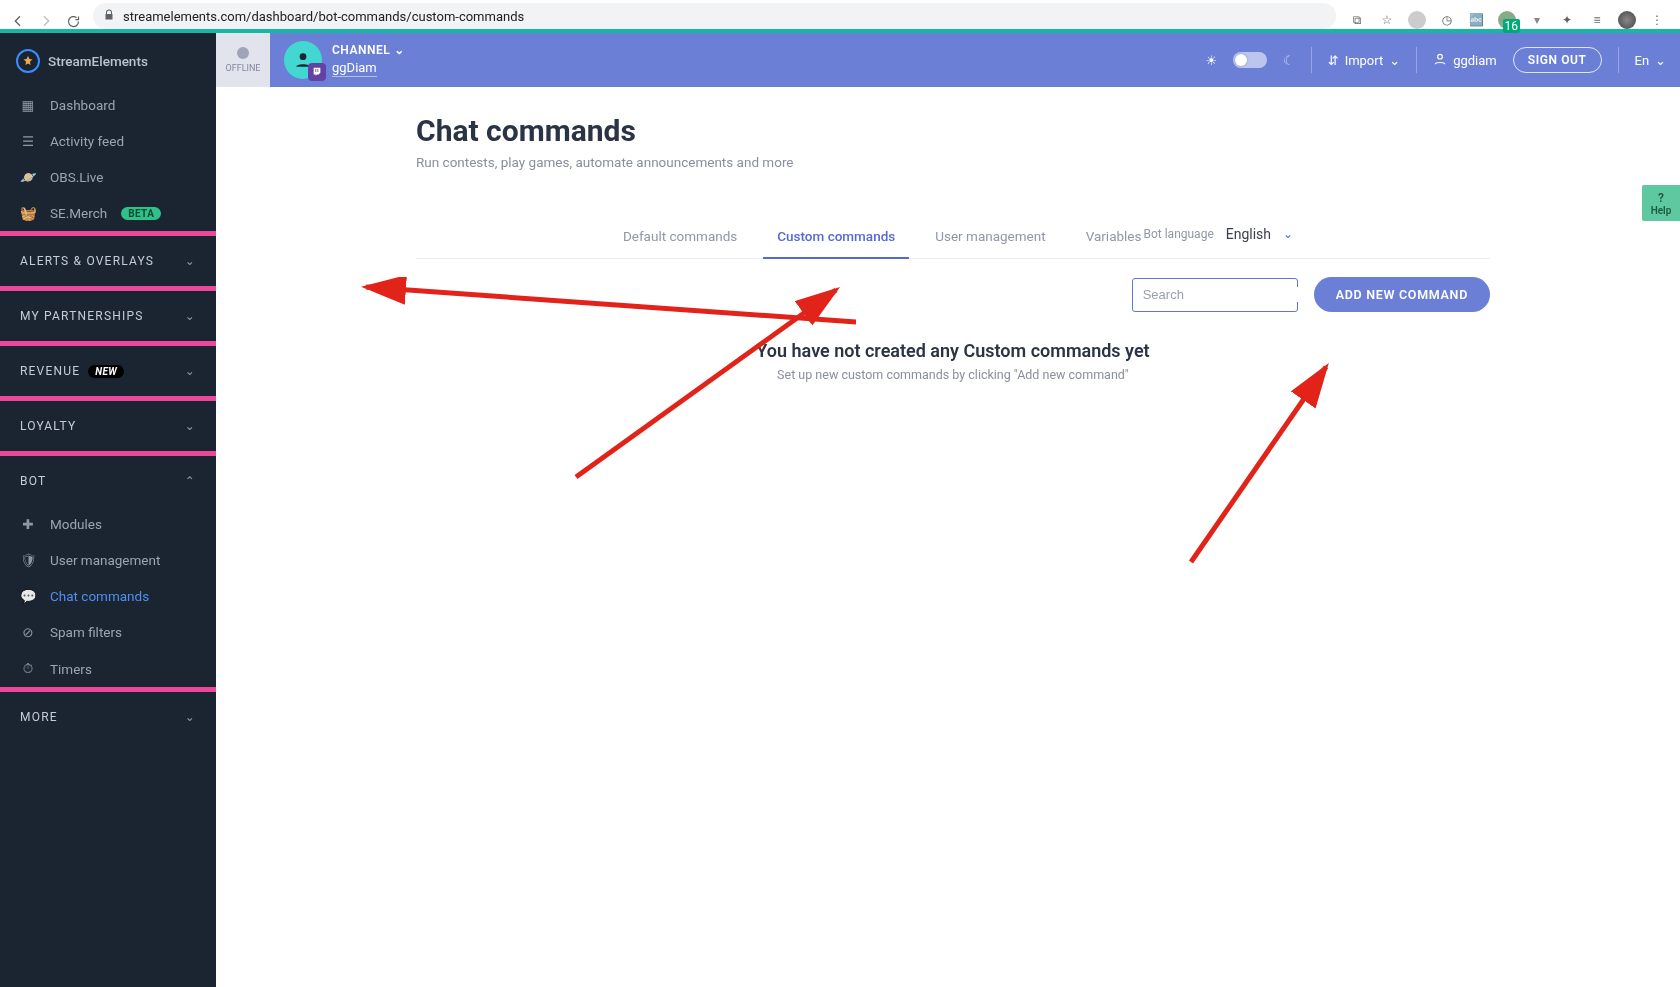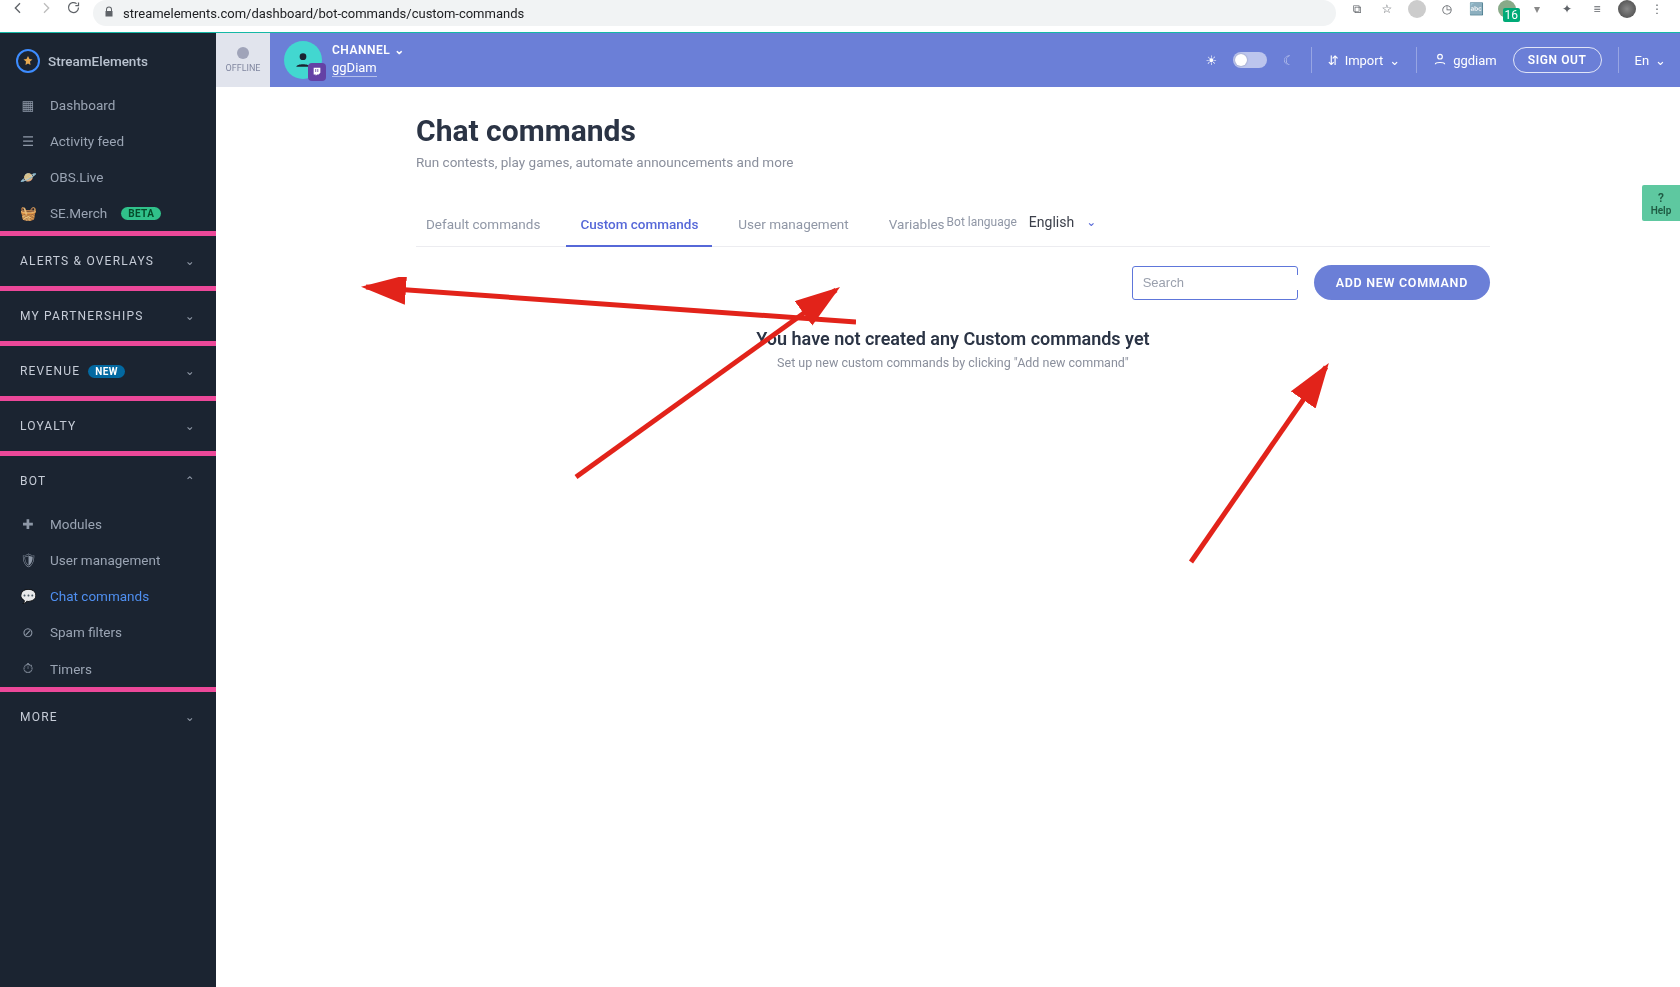--- a/index.html
+++ b/index.html
@@ -7,23 +7,23 @@
     font-family: -apple-system, BlinkMacSystemFont, "Segoe UI", Roboto, sans-serif;
     background: #fff;
     width: 1680px;
     height: 987px;
     overflow: hidden;
   }
   
   .browser-top {
     height: 33px;
     background: #fff;
-    border-bottom: 1px solid #14b8a6;
+    border-bottom: 4px solid #14b8a6;
     display: flex;
-    align-items: flex-start;
+    align-items: flex-end;
     padding: 0 10px;
     gap: 12px;
   }
   .nav-btn { color: #5f6368; display:flex; align-items:center; }
   .nav-btn.disabled { color: #bdbdbd; }
   .addr-bar {
     flex: 1;
     display: flex;
     align-items: center;
     gap: 8px;
@@ -84,21 +84,21 @@
     border-top:5px solid #ec4899;
     cursor:pointer;
   }
   .badge{
     background:#2dbd7f; color:#0b2; color:#064; color:#0a5;
     background:#30c18a;
     color:#0a5938;
     font-size:10px; padding:1px 7px; border-radius:8px; font-weight:700; letter-spacing:0.4px;
     color:#064d2b;
   }
-  .badge.new{ background:#0369a1; color:#fff;}
+  .badge.new{ background:#000000; color:#fff;font-style:italic;}
   .sub-items .side-item{ padding-left:20px;}
   .chev{ font-size:12px; color:#8c95a3;}
   
   .content-area{ flex:1; display:flex; flex-direction:column; background:#fff;}
   .offline-strip{
     width:54px;
     background:#e1e4ed;
     display:flex; flex-direction:column; align-items:center; justify-content:center;
     height:54px;
     font-size:9px; color:#8187a0;
@@ -157,22 +157,22 @@
     font-size: 30px;
     font-weight:700;
     color:#2b3445;
   }
   .page-sub{
     color:#8a8f9c;
     font-size:13.5px;
     margin-top:6px;
   }
   .tabs-row{
-    display:flex; align-items:center; justify-content:flex-start;
-    margin-top: 36px;
+    display:flex; align-items:center; justify-content:center;
+    margin-top: 48px;
     border-bottom:1px solid #ececf0;
   }
   .tabs{ display:flex; gap:36px; padding-left:8px;}
   .tab{
     padding:10px 2px 14px 2px;
     font-size:13.5px;
     color:#9097a6;
     cursor:pointer;
     position:relative;
   }

